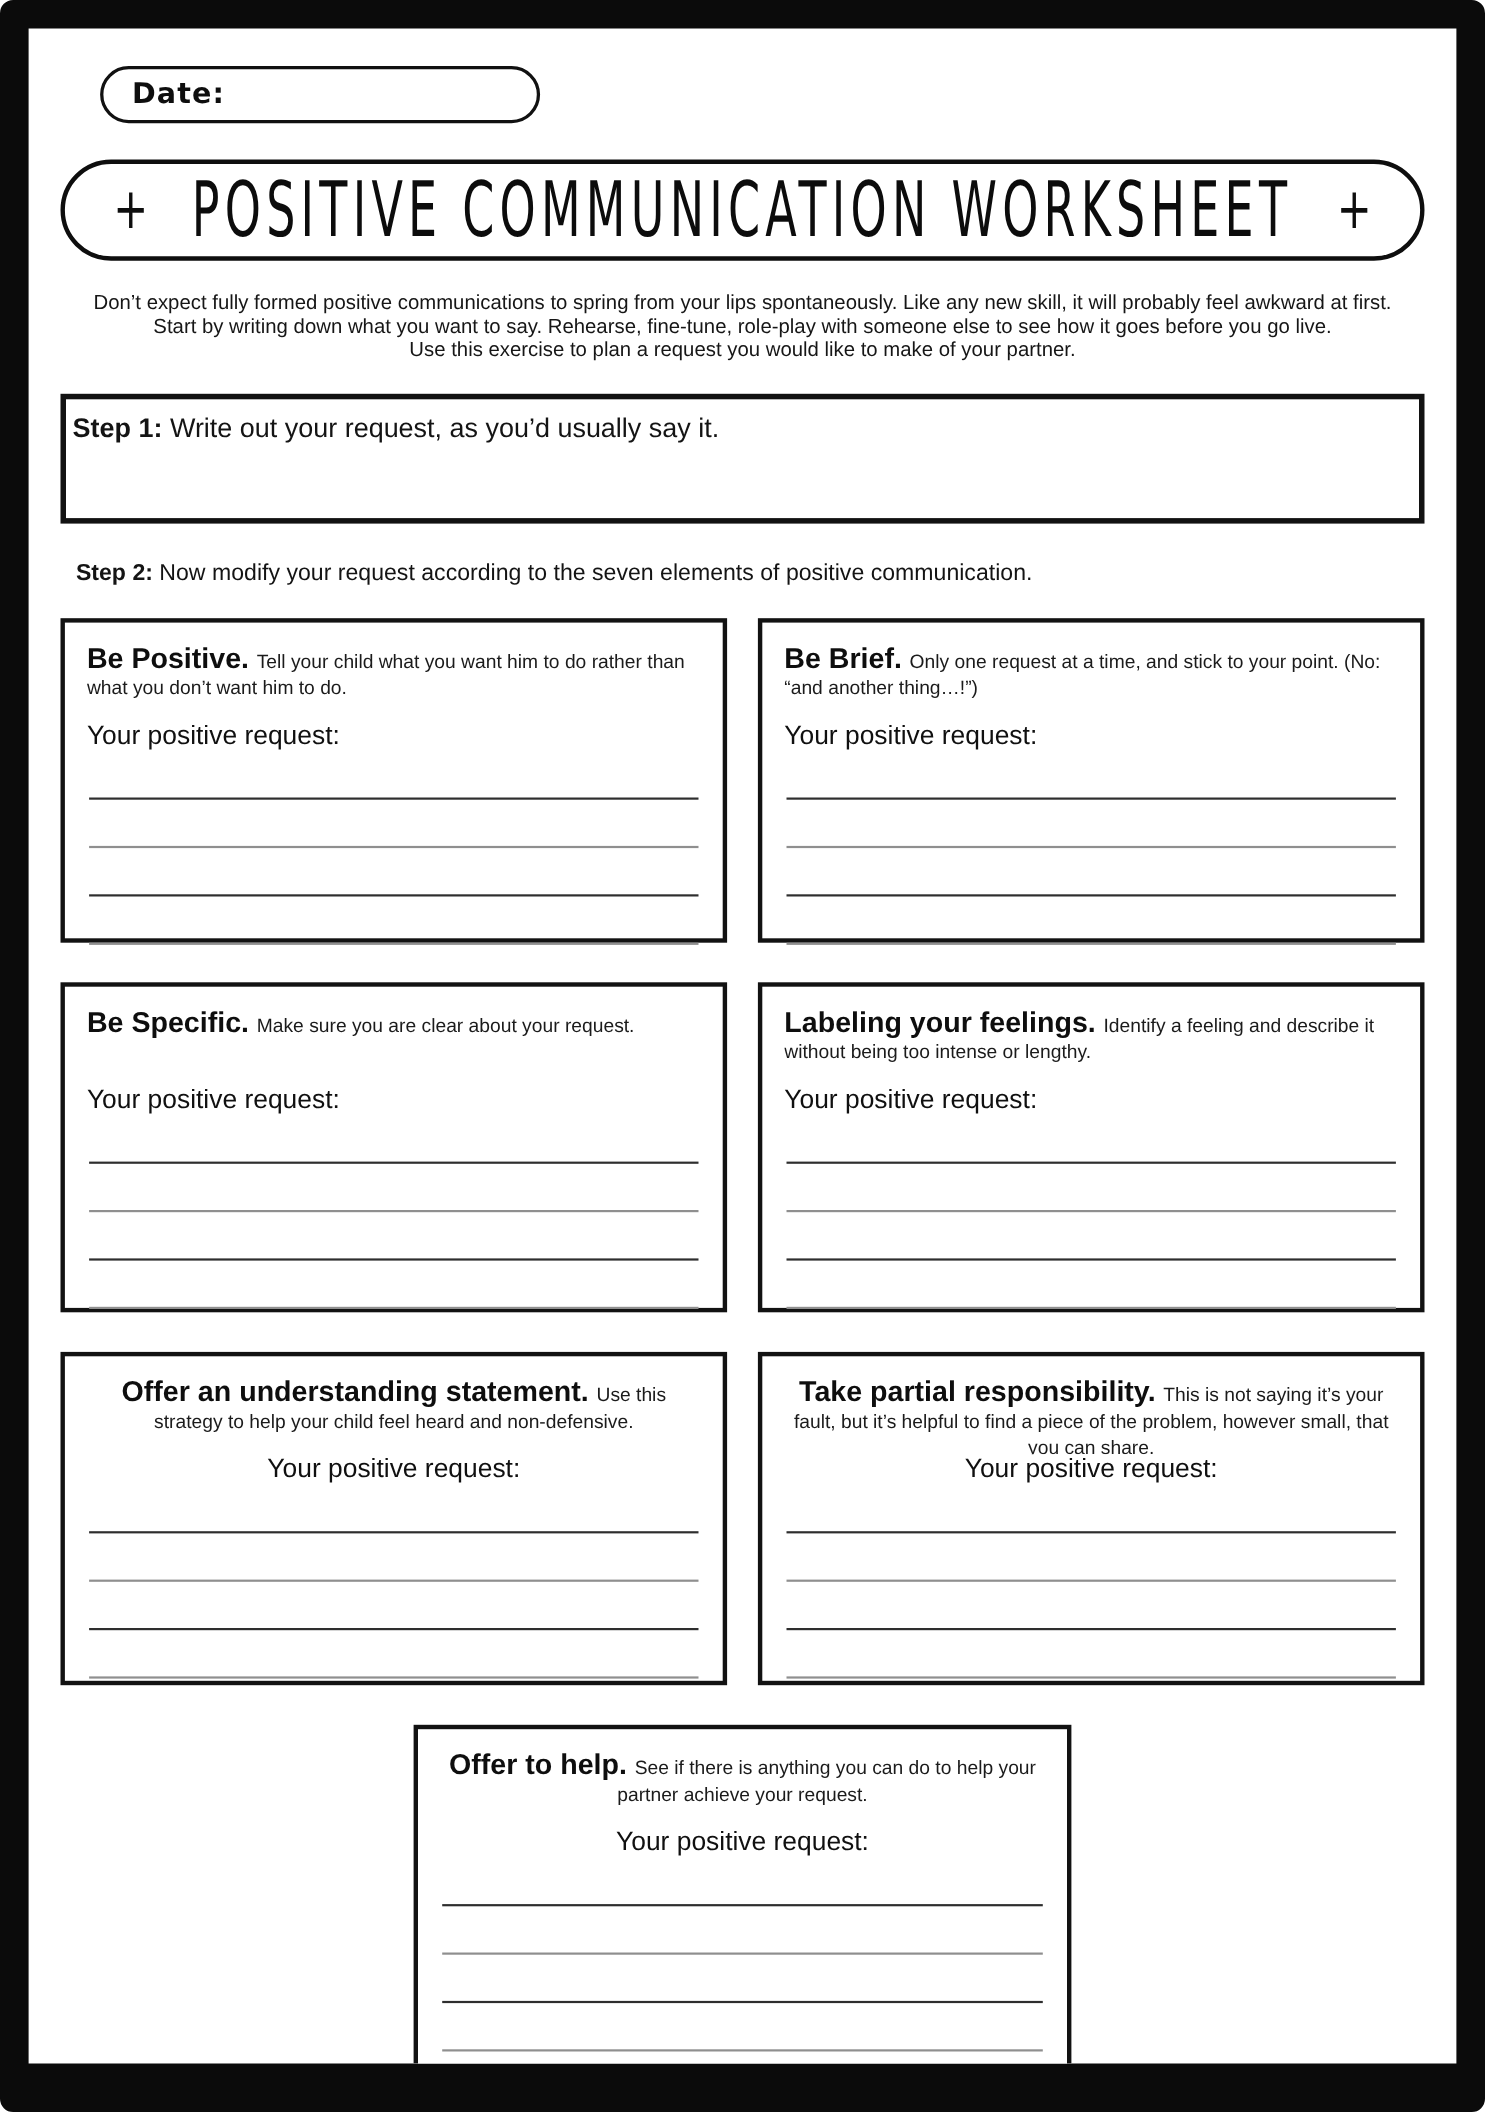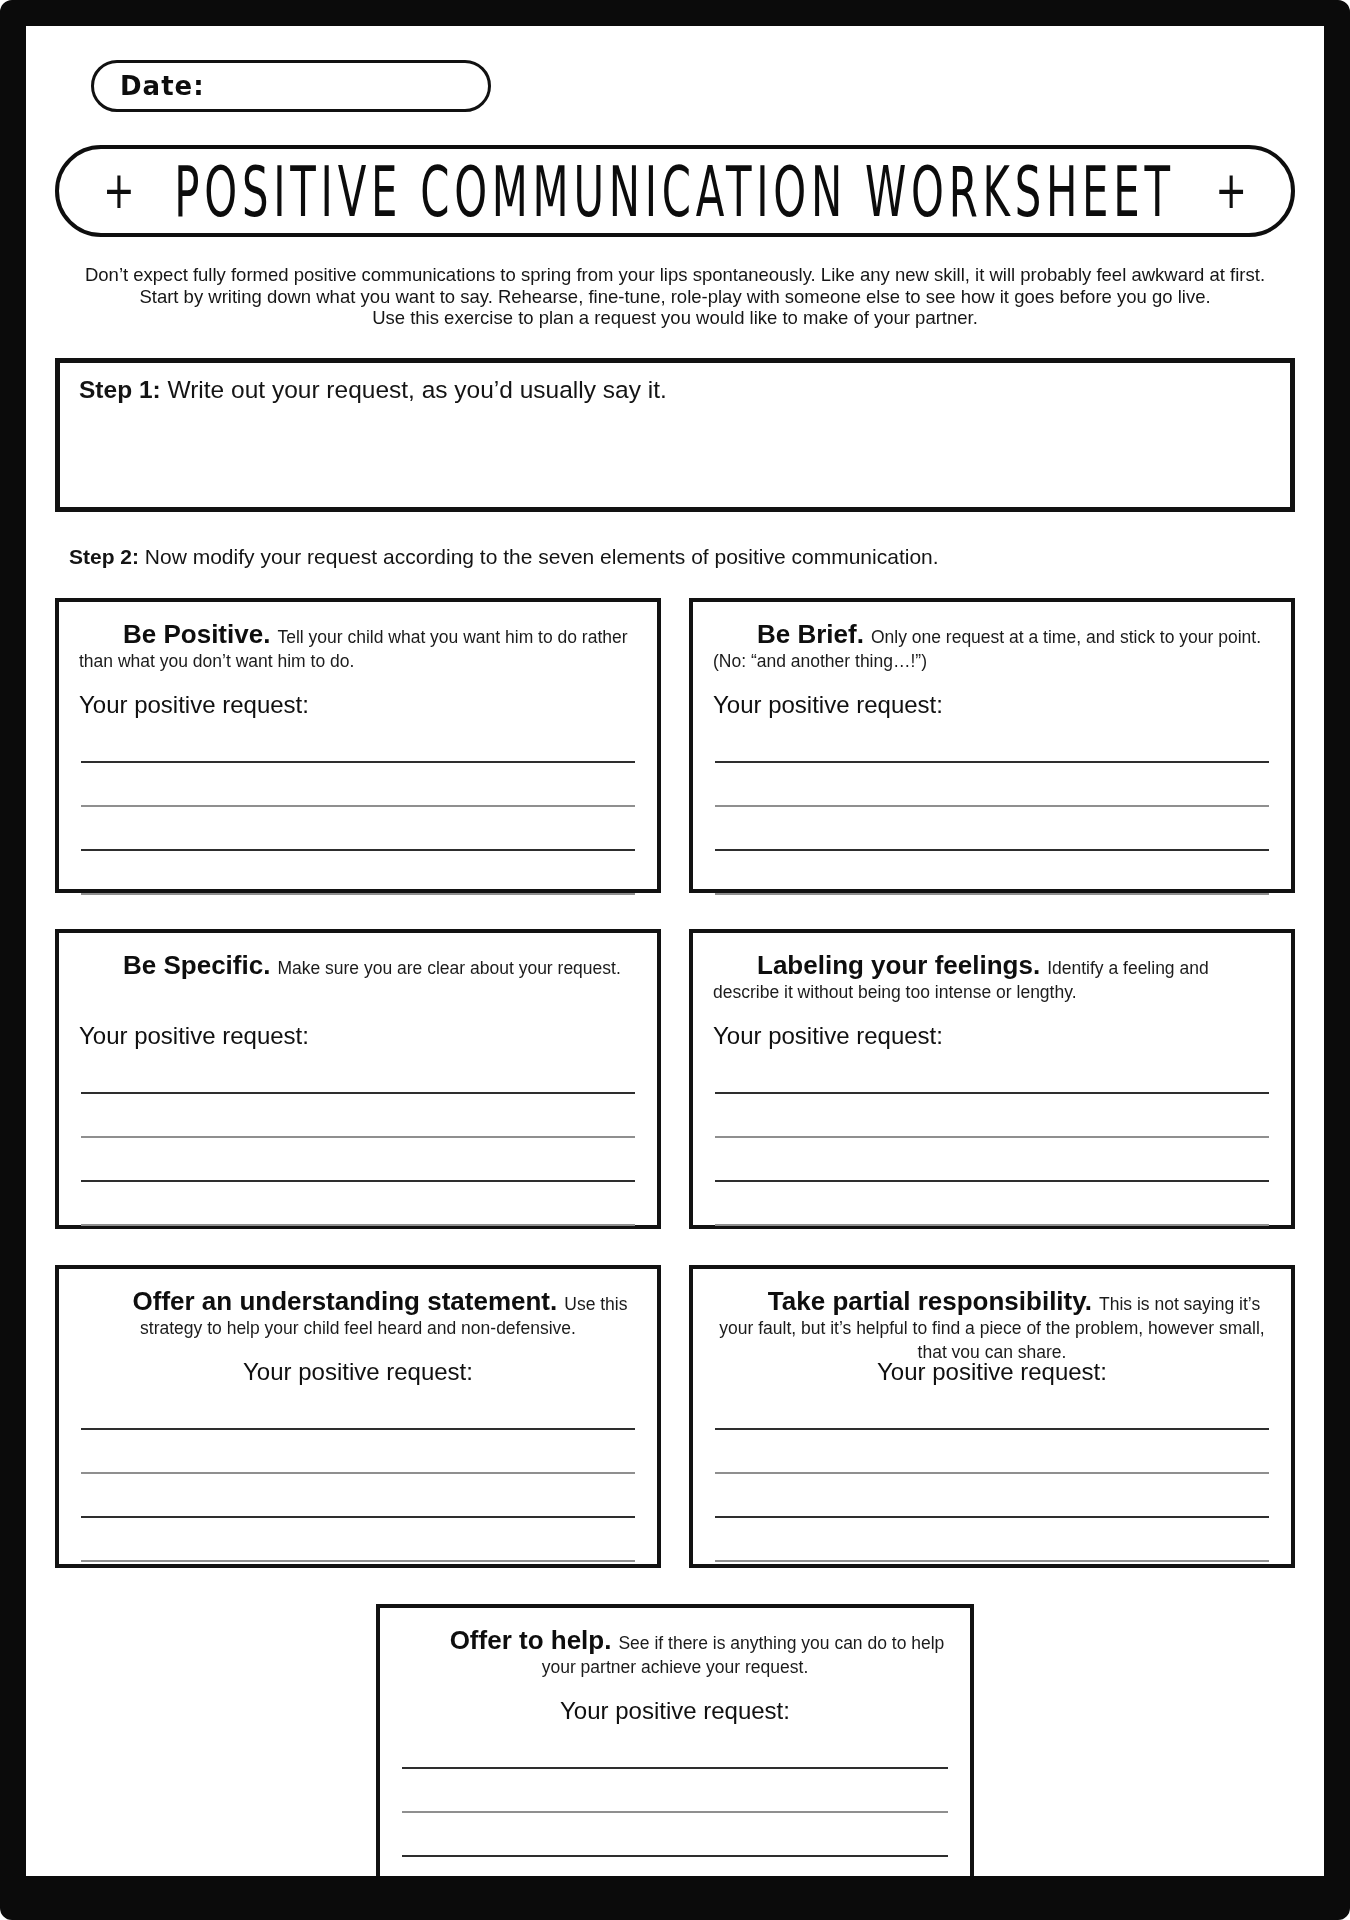--- a/index.html
+++ b/index.html
@@ -53,43 +53,43 @@
     font-size:44px;font-weight:400;letter-spacing:5px;
     white-space:nowrap;color:#0c0c0c;
     transform:scale(0.95,1.58);transform-origin:center;
   }
 
   
   .intro{margin-top:27px;text-align:center;font-size:18.5px;line-height:21.5px;color:#161616;}
 
   
   .step1-box{
-    box-sizing:border-box;margin-top:29px;height:154px;
-    border:5px solid #121212;padding:12px 19px;background:#fff;
+    box-sizing:border-box;margin-top:29px;height:118px;
+    border:5px solid #121212;padding:12px 6px;background:#fff;
     font-size:24.5px;line-height:30px;
   }
   .step-bold{font-weight:700;}
 
   
   .step2-line{margin-top:30px;padding-left:14px;font-size:21px;line-height:30px;}
 
   
   .grid{margin-top:26px;}
   .box-row{display:flex;justify-content:space-between;margin-bottom:36px;}
   .wbox{
     box-sizing:border-box;width:606px;
     border:4px solid #121212;background:#fff;
     padding:17px 20px 0;
   }
   .row-1 .wbox{height:295px;}
   .row-2 .wbox{height:300px;}
   .row-3 .wbox{height:303px;text-align:center;}
   .wbox.bottom{width:598px;height:320px;margin:0 auto;text-align:center;}
   .wbox-head{height:72px;font-size:17.5px;line-height:24px;color:#1b1b1b;overflow:hidden;}
-  .wbox-title{font-weight:700;font-size:26px;line-height:30px;margin-right:7px;color:#0e0e0e;margin-left:44px;}
+  .wbox-title{font-weight:700;font-size:26px;line-height:30px;margin-right:7px;color:#0e0e0e;}
   .request-label{font-size:24px;line-height:28px;color:#101010;}
   .lines{margin-top:0;}
   .writing-line{height:42px;border-bottom:2px solid #2e2e2e;margin:0 2px;}
   .writing-line:nth-child(even){border-bottom-color:#8f8f8f;}
 </style>
 </head>
 <body>
 
 <div class="page">
   <div class="content">

